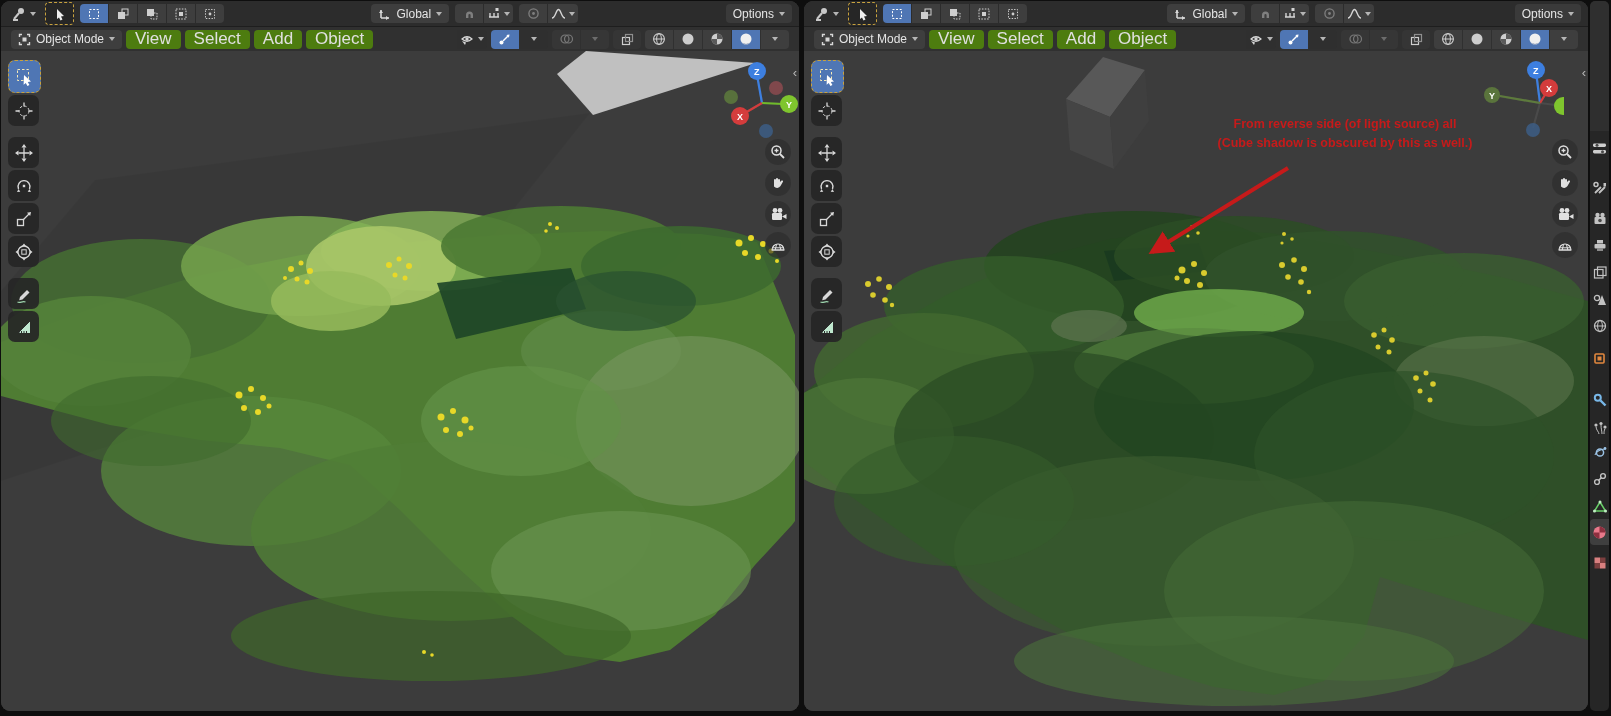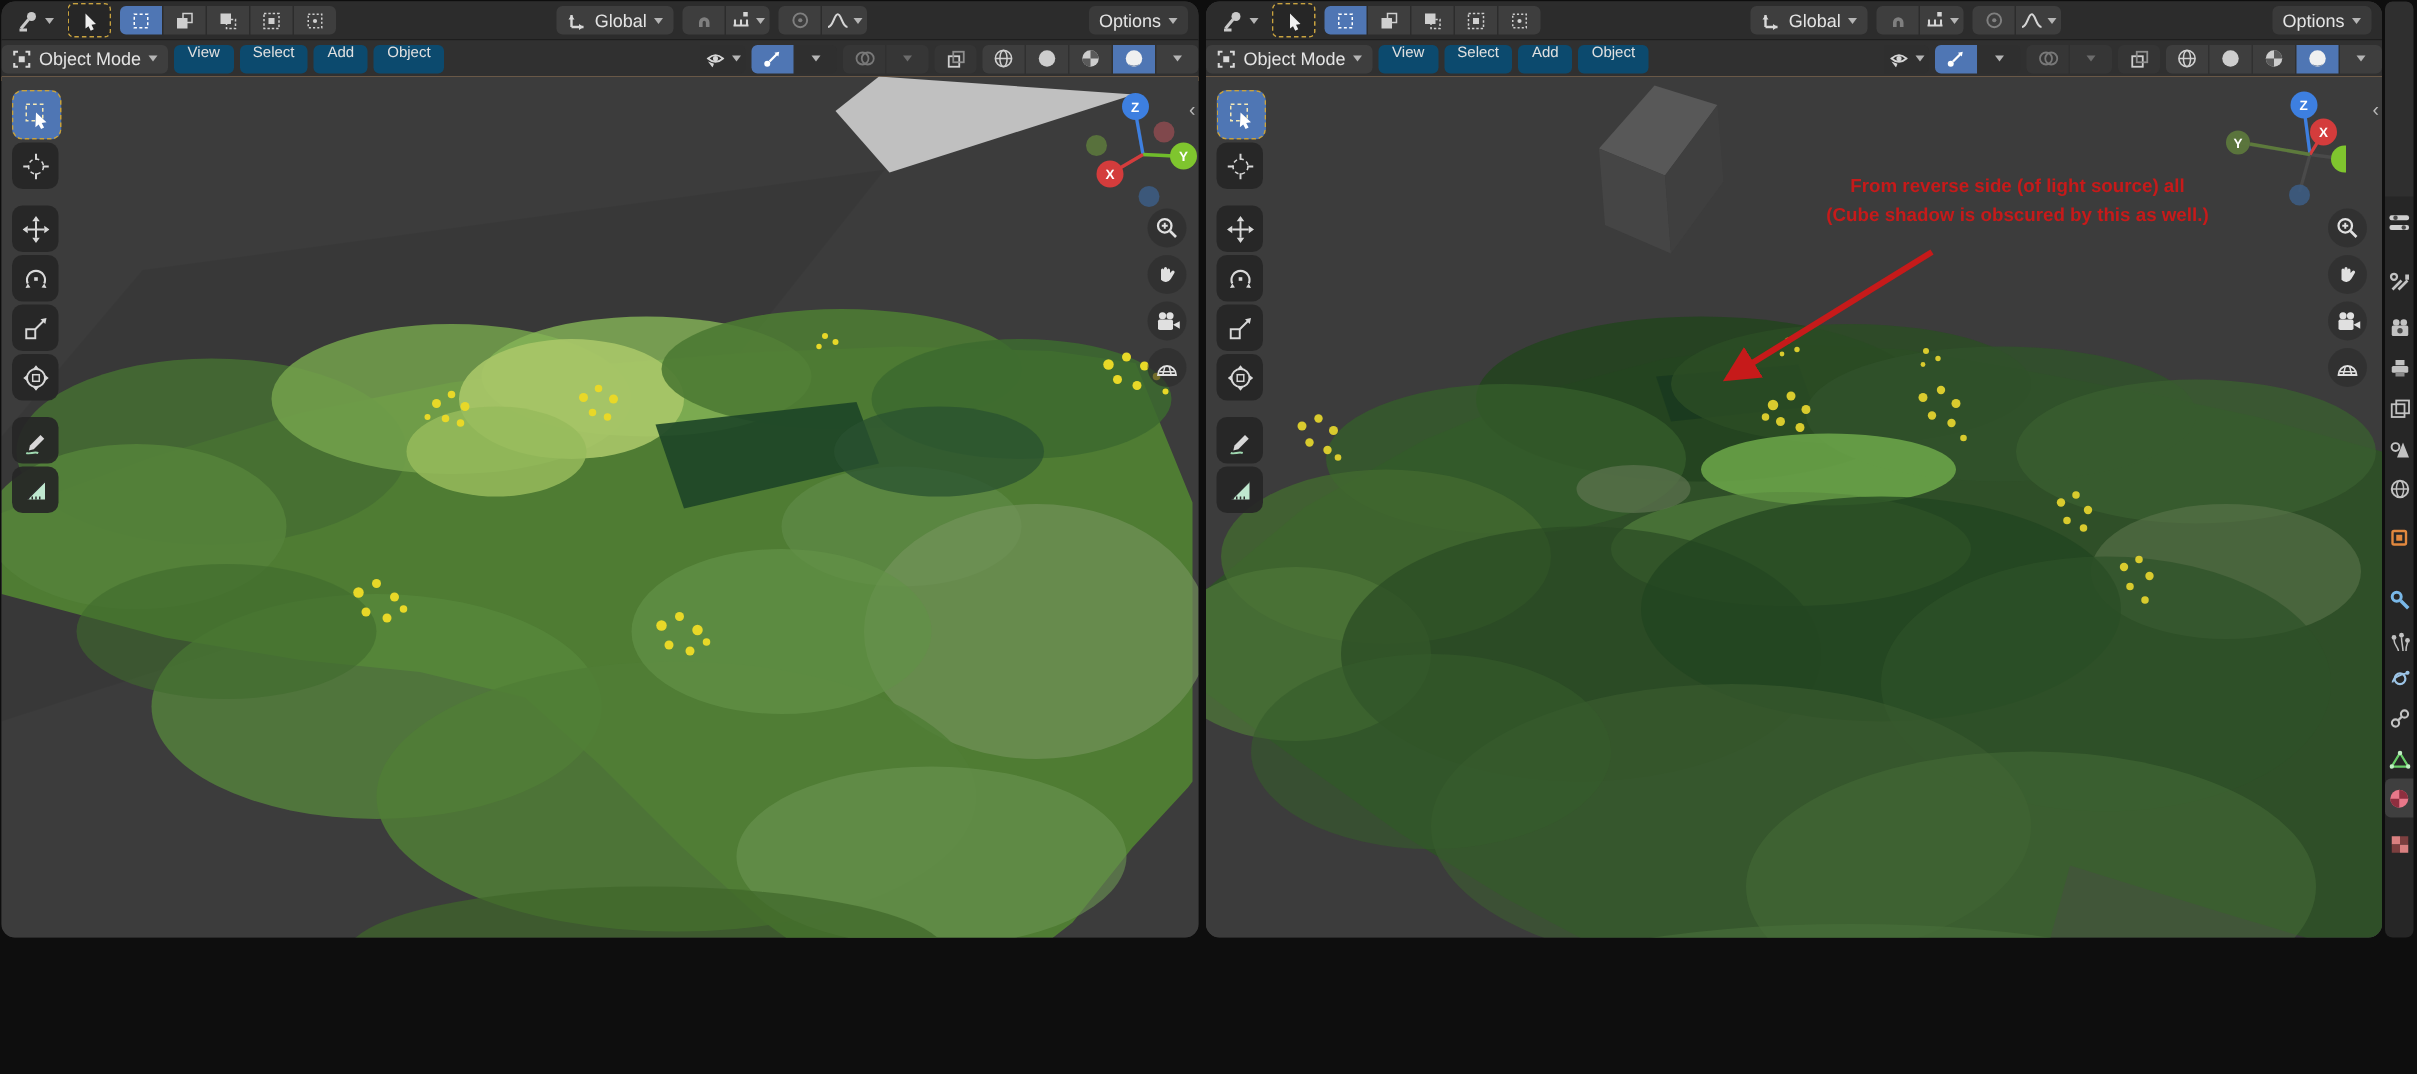--- a/index.html
+++ b/index.html
@@ -1,29 +1,29 @@
 <!DOCTYPE html>
 <html><head>
 <meta charset="utf-8">
 <style>
   html,body{margin:0;padding:0;background:#0e0e0e;width:1611px;height:716px;
     font-family:"Liberation Sans",sans-serif;position:relative;overflow:hidden;
     -webkit-font-smoothing:antialiased}
-  .area{position:absolute;top:1px;height:624px;background:#3c3c3c;border-radius:9px;overflow:hidden}
+  .area{position:absolute;top:1px;height:710px;background:#3c3c3c;border-radius:9px;overflow:hidden}
   #vp-left{left:1px;width:798px}
   #vp-right{left:804px;width:784px}
   #props{left:1590px;width:19px;background:#262626;border-radius:5px}
 
   
   .r1{height:25px;background:#2c2c2c;border-bottom:1px solid #1e1e1e;display:flex;align-items:center;padding:0 7px;gap:6px}
-  .r2{height:24px;background:#303030;border-bottom:3px solid #fdba74;display:flex;align-items:center;padding:0 0;gap:4px}
+  .r2{height:24px;background:#303030;border-bottom:3px solid #fdba74;display:flex;align-items:center;padding:0 10px;gap:4px}
   .dd{display:flex;align-items:center;gap:5px;background:#3e3e3e;border-radius:4px;height:19px;padding:0 7px;
       font-size:12px;color:#e4e4e4;white-space:nowrap}
-  .mbtn{background:#0c4a6e;border-radius:4px;height:19px;padding:0 9px;display:flex;align-items:flex-start;
-      font-size:10px;color:#e0e0e0;white-space:nowrap}
+  .mbtn{background:#4d7c0f;border-radius:4px;height:19px;padding:0 9px;display:flex;align-items:center;
+      font-size:17px;color:#e0e0e0;white-space:nowrap}
   .ib{background:#3e3e3e;height:19px;min-width:22px;display:flex;align-items:center;justify-content:center;
       padding:0 3px;border-radius:4px;gap:3px}
   .seg{display:flex;gap:1px}
   .seg .ib{border-radius:0}
   .seg .ib:first-child{border-radius:4px 0 0 4px}
   .seg .ib:last-child{border-radius:0 4px 4px 0}
   .blue{background:#4f76b4 !important}
   .dim{opacity:.45}
   .chev{width:0;height:0;border-left:3.5px solid transparent;border-right:3.5px solid transparent;border-top:4px solid #b5b5b5}
   .sp{flex:1}

